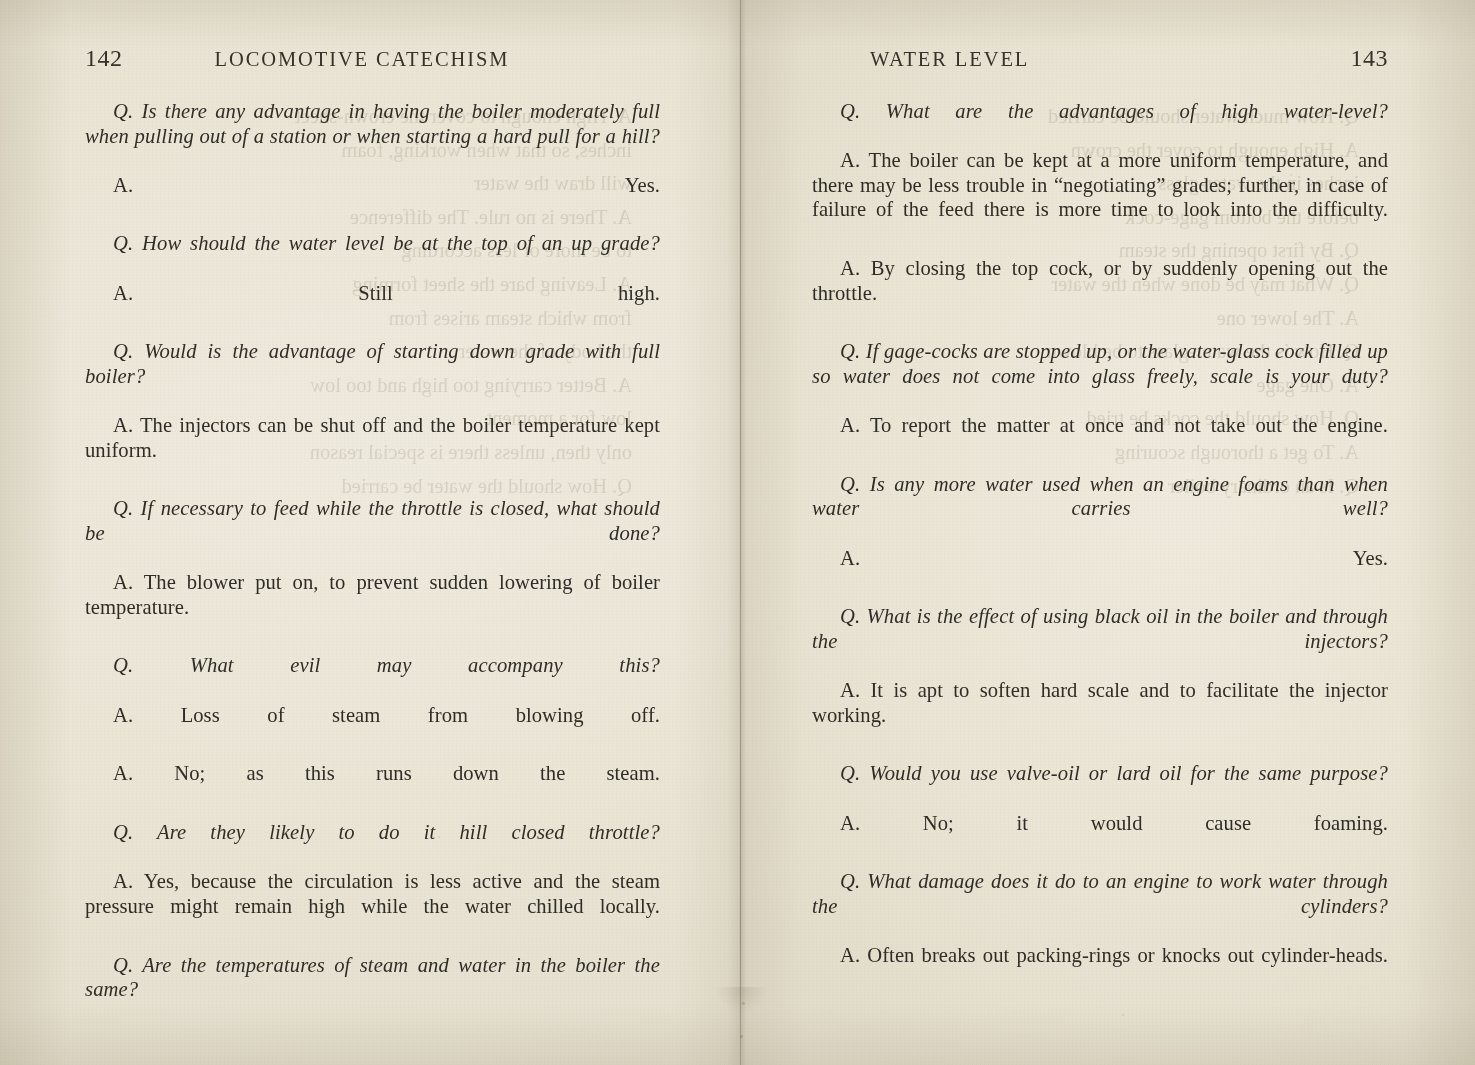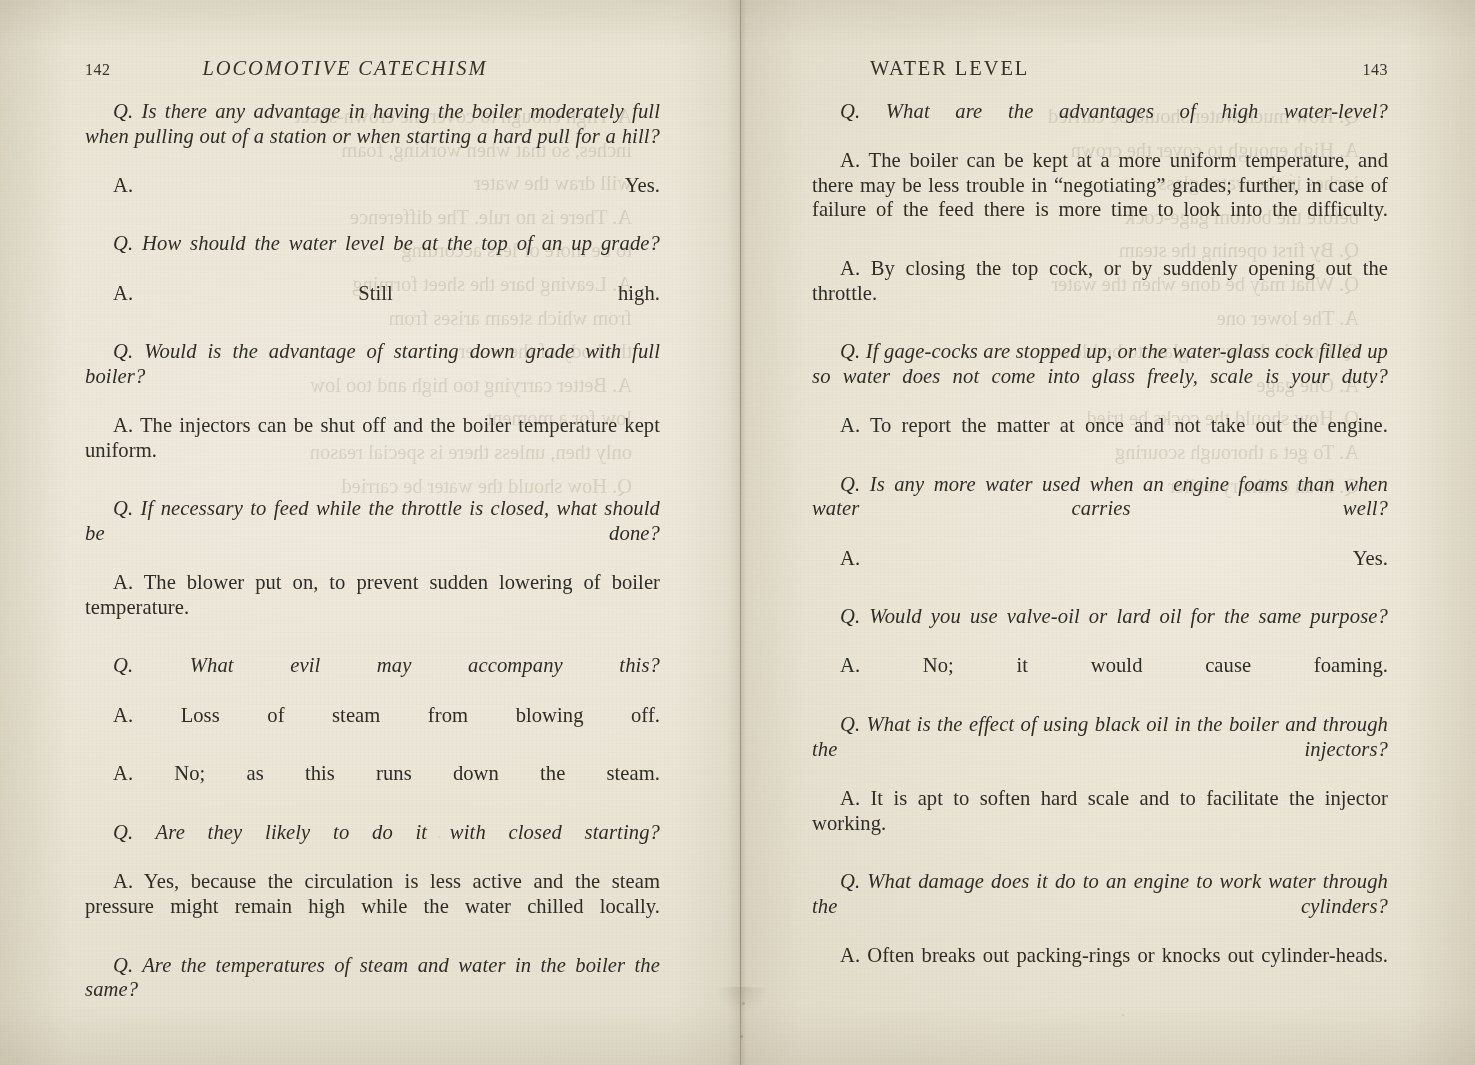--- a/index.html
+++ b/index.html
@@ -104,30 +104,29 @@
     align-items: baseline;
     font-size: 20.5px;
     letter-spacing: 1.1px;
     color: #35322a;
     white-space: nowrap;
   }
   .head-left  { left: 85px;  top: 45px; width: 575px; }
   .head-right { left: 812px; top: 45px; width: 576px; }
 
   .folio {
-    font-size: 16px;
+    font-size: 24px;
     letter-spacing: .5px;
-    margin-top: 16px;
   }
   .running-title {
     font-size: 20.5px;
     letter-spacing: 1.9px;
   }
   .head-left .folio { margin-right: 0; }
-  .head-left .running-title { margin-left: 92px; font-style: italic; }
+  .head-left .running-title { margin-left: 92px; }
   .head-right .running-title { margin-left: 58px; }
   .head-right .folio { margin-left: auto; }
 
   
   .column {
     position: absolute;
     top: 99px;
     font-size: 20.6px;
     line-height: 24.6px;
     text-align: justify;
@@ -246,21 +245,21 @@
         <p class="a">A. The blower put on, to prevent sudden lowering of boiler temperature.</p>
       </div>
       <div class="qa-block">
         <p class="q">Q. What evil may accompany this?</p>
         <p class="a">A. Loss of steam from blowing off.</p>
       </div>
       <div class="qa-block">
         <p class="a">A. No; as this runs down the steam.</p>
       </div>
       <div class="qa-block">
-        <p class="q">Q. Are they likely to do it with closed starting?</p>
+        <p class="q">Q. Are they likely to do it hill closed throttle?</p>
         <p class="a">A. Yes, because the circulation is less active and the steam pressure might remain high while the water chilled locally.</p>
       </div>
       <div class="qa-block">
         <p class="q">Q. Are the temperatures of steam and water in the boiler the same?</p>
       </div>
     </div>
 
   <div class="page-head head-right">
     <span class="running-title">WATER LEVEL</span>
     <span class="folio">143</span>
@@ -276,26 +275,26 @@
       </div>
       <div class="qa-block">
         <p class="q">Q. If gage-cocks are stopped up, or the water-glass cock filled up so water does not come into glass freely, scale is your duty?</p>
         <p class="a">A. To report the matter at once and not take out the engine.</p>
       </div>
       <div class="qa-block">
         <p class="q">Q. Is any more water used when an engine foams than when water carries well?</p>
         <p class="a">A. Yes.</p>
       </div>
       <div class="qa-block">
+        <p class="q">Q. What is the effect of using black oil in the boiler and through the injectors?</p>
+        <p class="a">A. It is apt to soften hard scale and to facilitate the injector working.</p>
+      </div>
+      <div class="qa-block">
         <p class="q">Q. Would you use valve-oil or lard oil for the same purpose?</p>
         <p class="a">A. No; it would cause foaming.</p>
-      </div>
-      <div class="qa-block">
-        <p class="q">Q. What is the effect of using black oil in the boiler and through the injectors?</p>
-        <p class="a">A. It is apt to soften hard scale and to facilitate the injector working.</p>
       </div>
       <div class="qa-block">
         <p class="q">Q. What damage does it do to an engine to work water through the cylinders?</p>
         <p class="a">A. Often breaks out packing-rings or knocks out cylinder-heads.</p>
       </div>
     </div>
 
   <div class="gutter"></div>
   <div class="gutter-seam"></div>
   <div class="gutter-fold"></div>

